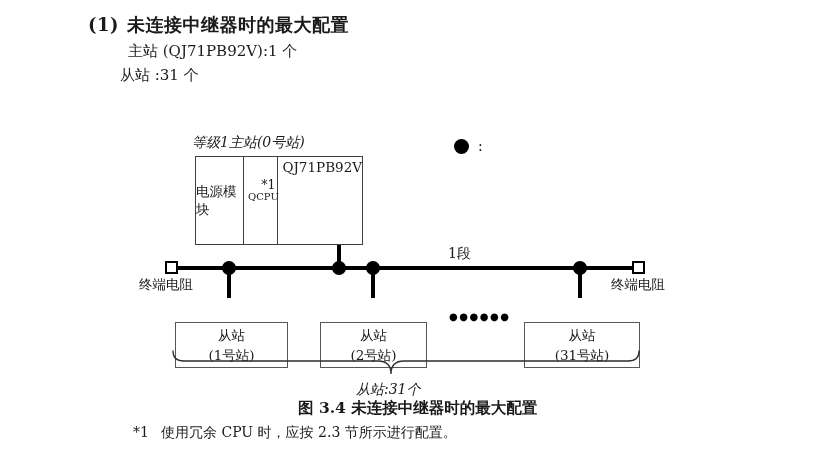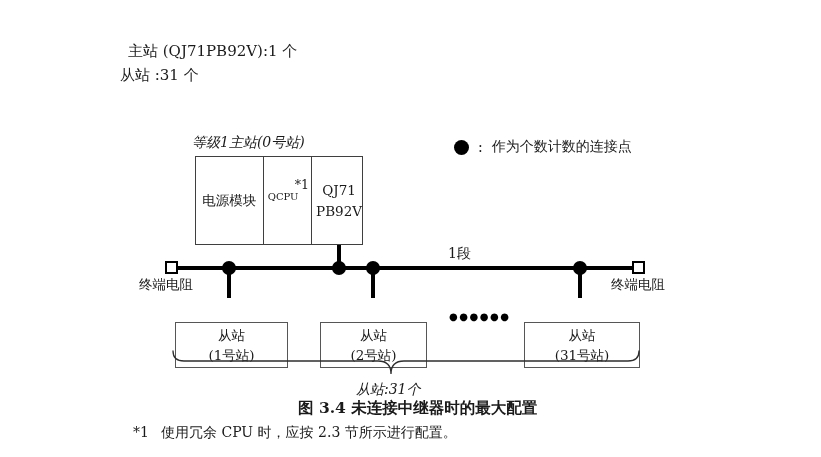--- a/index.html
+++ b/index.html
@@ -17,21 +17,21 @@
   .sub1 { left:120px; top:42px; font-size:15px; white-space:nowrap;margin-left:8px; }
   .sub2 { left:120px; top:66px; font-size:15px; white-space:nowrap; }
 
   
   .master-label { left:192px; top:134px; font-size:14px; white-space:nowrap;font-style:italic; }
   .master-box { left:195px; top:156px; width:168px; height:89px; border:1px solid #3f3f3f; display:flex; background:#fff; }
   .cell-power { width:70px; border-right:1px solid #3f3f3f; display:flex; align-items:center; justify-content:center; font-size:13.5px; }
   .cell-cpu { width:50px; border-right:1px solid #3f3f3f; position:relative; }
   .cell-cpu .fnref { position:absolute; top:20px; right:2px; font-size:12.5px; }
   .cell-cpu .cputxt { position:absolute; top:34px; left:4px; font-size:10px; }
-  .cell-module { flex:1; display:flex; flex-direction:column; justify-content:center; padding-left:4px; font-size:13.5px; line-height:1.5;text-align:center; }
+  .cell-module { flex:1; display:flex; justify-content:center; padding-left:4px; font-size:13.5px; line-height:1.5; }
 
   
   .legend { left:454px; top:138px; display:flex; align-items:center; gap:9px; font-size:14px; white-space:nowrap; }
   .legend-dot { width:15px; height:15px; border-radius:50%; background:#000; }
 
   
   .bus { left:178px; top:266px; width:456px; height:4px; background:#000; }
   .tsq { width:13px; height:13px; background:#fff; border:2px solid #000; }
   .tsq-l { left:165px; top:261px; }
   .tsq-r { left:632px; top:261px; }
@@ -58,40 +58,42 @@
 
   .caption { left:298px; top:398px; font-size:15.5px; font-weight:bold; white-space:nowrap; }
   .footnote-marker { left:133px; top:424px; font-size:14px; }
   .footnote-text { left:161px; top:424px; font-size:14px; white-space:nowrap; }
 </style>
 </head>
 <body>
 
 <div class="page">
 
+  <div class="abs h1">
+    <span class="num">(1)</span><span>未连接中继器时的最大配置</span>
+  </div>
   <div class="abs sub1">主站 (QJ71PB92V):1 个</div>
   <div class="abs sub2">从站 :31 个</div>
 
   <div class="abs master-label">等级1主站(0号站)</div>
   <div class="abs master-box">
     <div class="cell-power">电源模块</div>
     <div class="cell-cpu">
       <span class="fnref">*1</span>
       <span class="cputxt">QCPU</span>
     </div>
     <div class="cell-module">
       <span>QJ71</span>
       <span>PB92V</span>
     </div>
   </div>
 
   <div class="abs legend">
     <span class="legend-dot"></span>
     <span>:</span>
-    <span>作为个数计数的连接点</span>
   </div>
 
   <div class="abs bus"></div>
   <div class="abs tsq tsq-l"></div>
   <div class="abs tsq tsq-r"></div>
   <div class="abs tlabel tlabel-l">终端电阻</div>
   <div class="abs tlabel tlabel-r">终端电阻</div>
 
   <div class="abs node" style="left:222px; top:261px;"></div>
   <div class="abs node" style="left:332px; top:261px;"></div>

